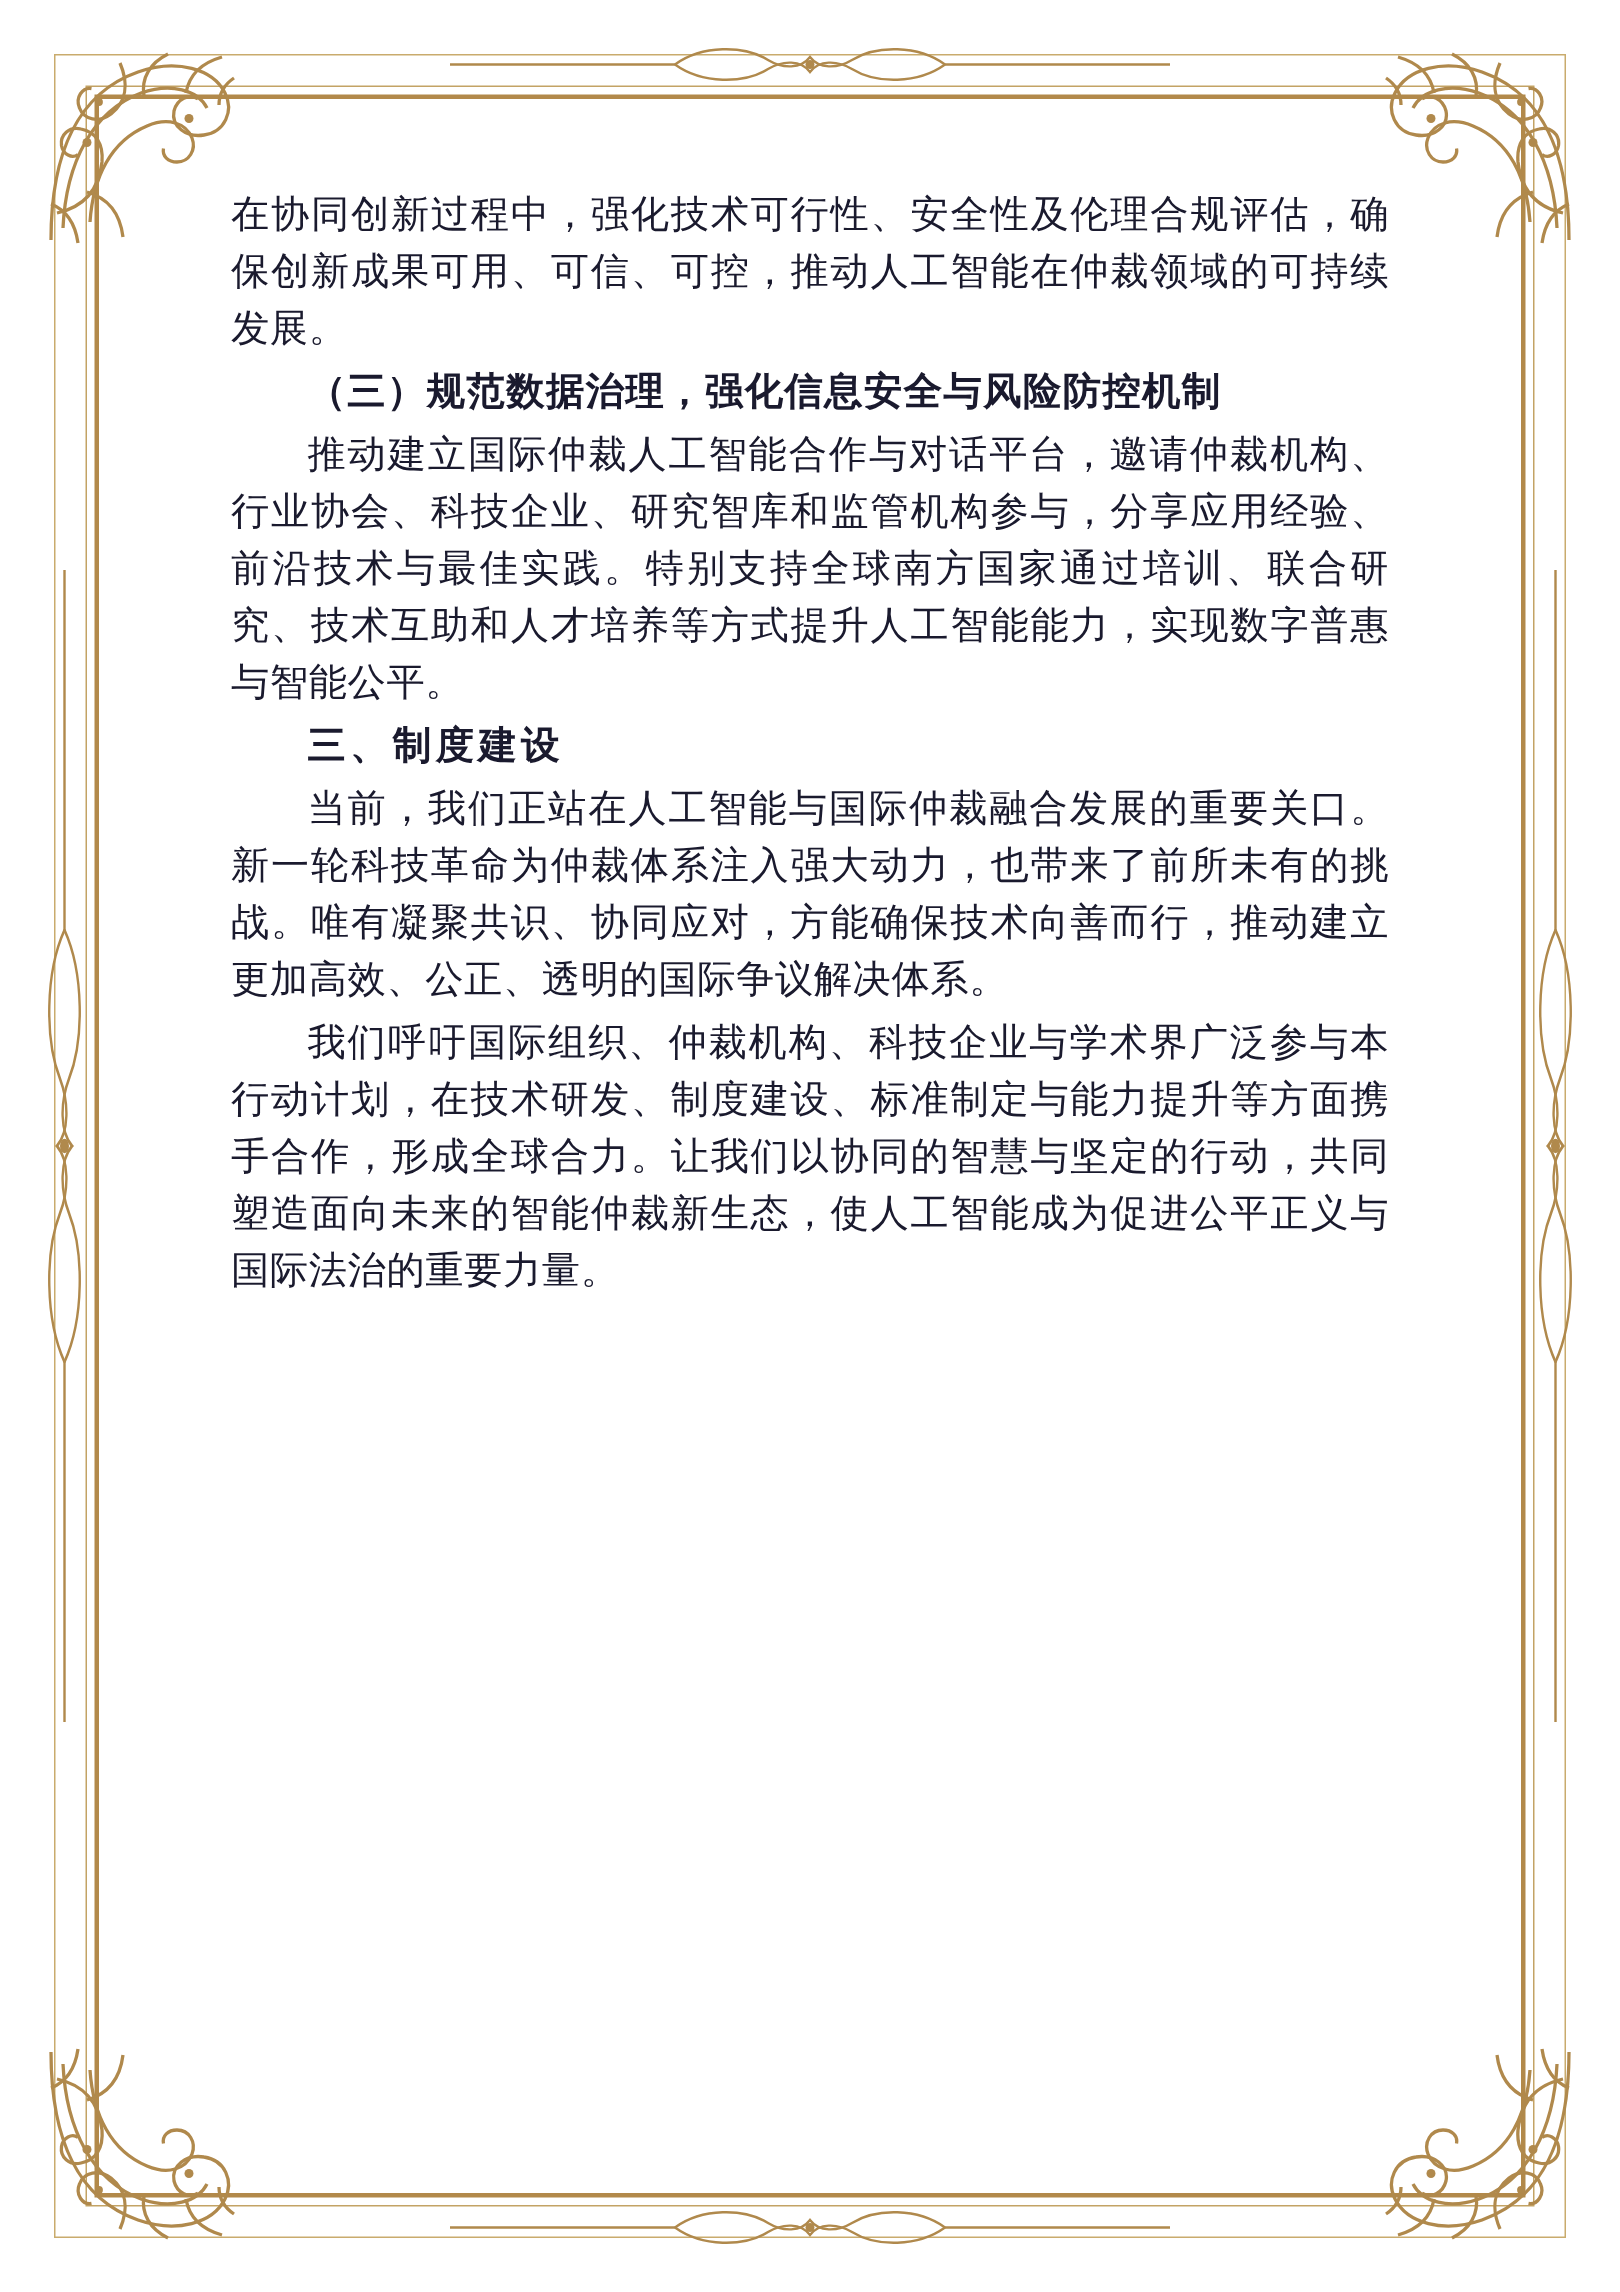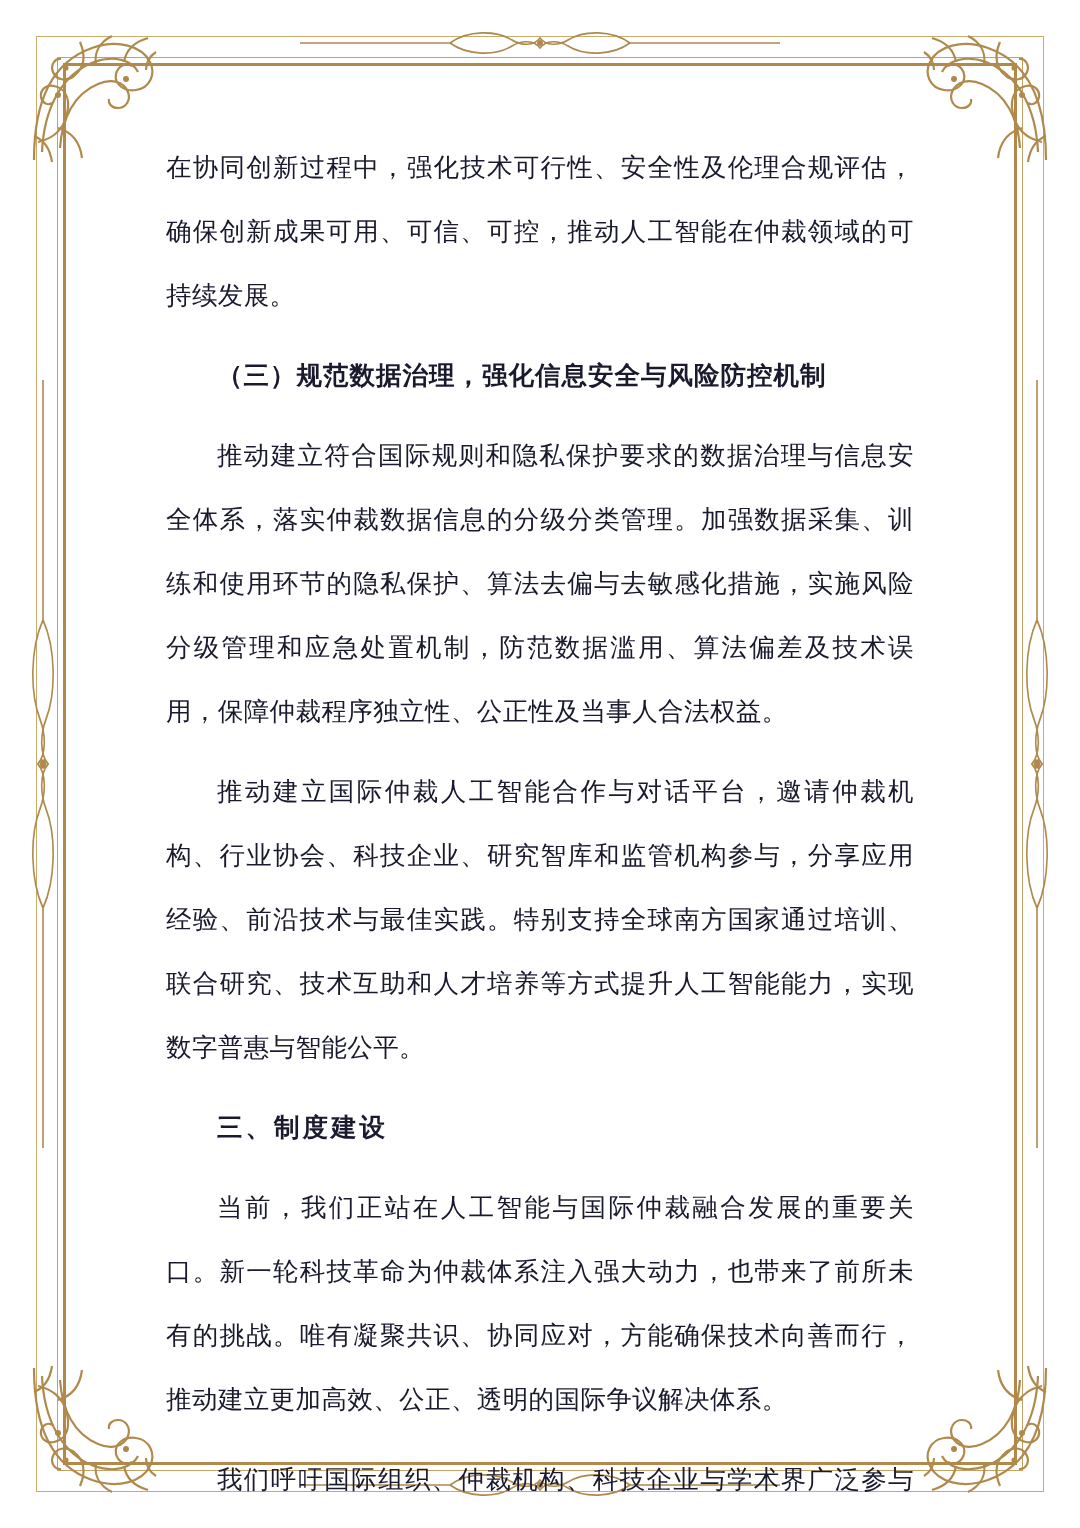--- a/index.html
+++ b/index.html
@@ -81,23 +81,23 @@
 
   
   .content {
     position: absolute;
     left: 150px;
     top: 120px;
     width: 780px;
     color: #1a1a2e;
   }
   p {
-    margin: 16px;
+    margin: 4px;
     font-size: 25.5px;
-    line-height: 64px;
+    line-height: 38px;
     text-align: justify;
     text-justify: inter-ideograph;
     letter-spacing: 0.4px;
   }
   p.body {
     text-indent: 2em;
   }
   p.heading {
     font-weight: bold;
     text-indent: 2em;
@@ -218,18 +218,17 @@
       <path d="M17 150 C4 168 4 196 14 212 C20 222 20 234 12 240 C20 246 20 258 14 268 C4 284 4 312 17 330"></path>
       <path d="M17 150 C30 168 30 196 20 212 C14 222 14 234 22 240 C14 246 14 258 20 268 C30 284 30 312 17 330"></path>
       <circle cx="17" cy="240" r="3" fill="currentColor" stroke="none"></circle>
     </svg>
   </div>
 </div>
 
 <div class="content">
   <p class="body" style="text-indent:0">在协同创新过程中，强化技术可行性、安全性及伦理合规评估，确保创新成果可用、可信、可控，推动人工智能在仲裁领域的可持续发展。</p>
   <p class="heading">（三）规范数据治理，强化信息安全与风险防控机制</p>
-  <p class="body">推动建立符合国际规则和隐私保护要求的数据治理与信息安全体系，落实仲裁数据信息的分级分类管理。加强数据采集、训练和使用环节的隐私保护、算法去偏与去敏感化措施，实施风险分级管理和应急处置机制，防范数据滥用、算法偏差及技术误用，保障仲裁程序独立性、公正性及当事人合法权益。</p>
   <p class="body">推动建立国际仲裁人工智能合作与对话平台，邀请仲裁机构、行业协会、科技企业、研究智库和监管机构参与，分享应用经验、前沿技术与最佳实践。特别支持全球南方国家通过培训、联合研究、技术互助和人才培养等方式提升人工智能能力，实现数字普惠与智能公平。</p>
   <p class="section">三、制度建设</p>
   <p class="body">当前，我们正站在人工智能与国际仲裁融合发展的重要关口。新一轮科技革命为仲裁体系注入强大动力，也带来了前所未有的挑战。唯有凝聚共识、协同应对，方能确保技术向善而行，推动建立更加高效、公正、透明的国际争议解决体系。</p>
   <p class="body">我们呼吁国际组织、仲裁机构、科技企业与学术界广泛参与本行动计划，在技术研发、制度建设、标准制定与能力提升等方面携手合作，形成全球合力。让我们以协同的智慧与坚定的行动，共同塑造面向未来的智能仲裁新生态，使人工智能成为促进公平正义与国际法治的重要力量。</p>
 </div>
 
 </body></html>

